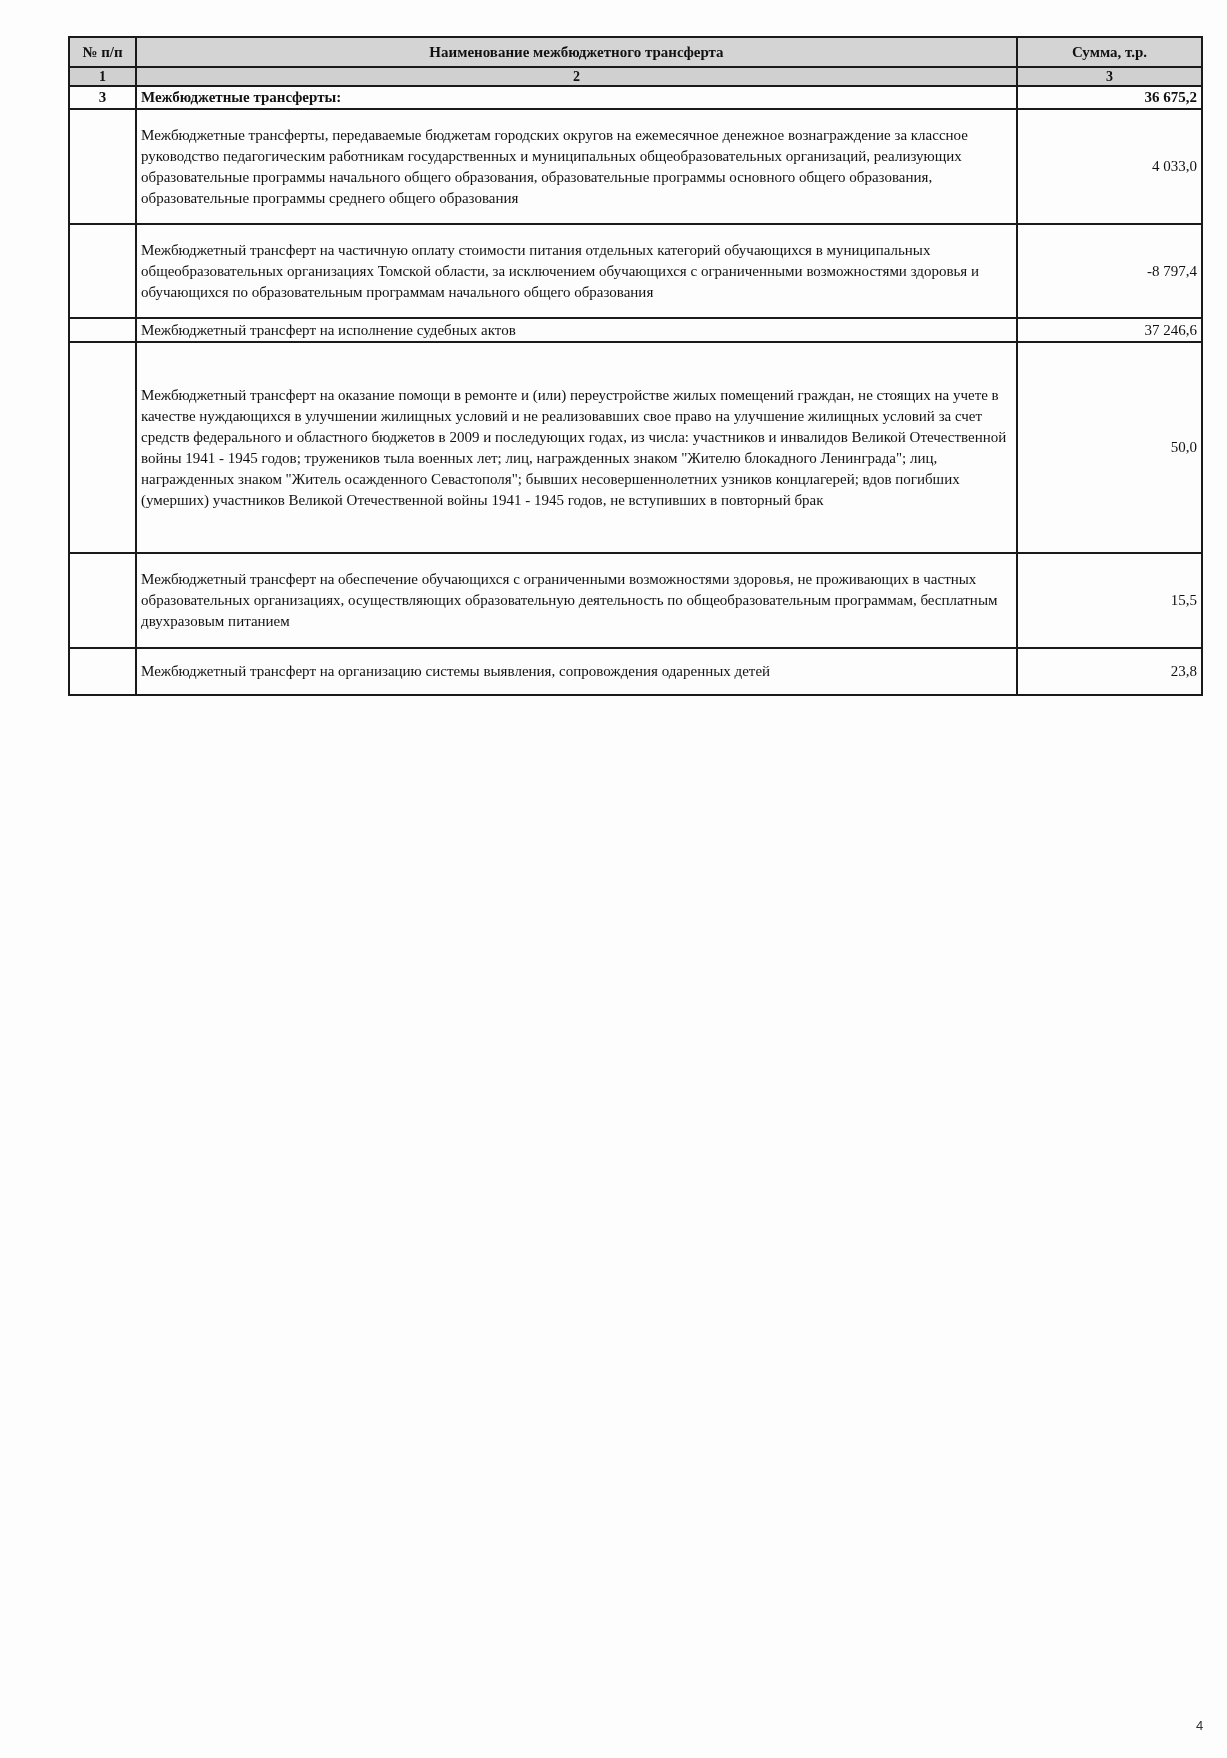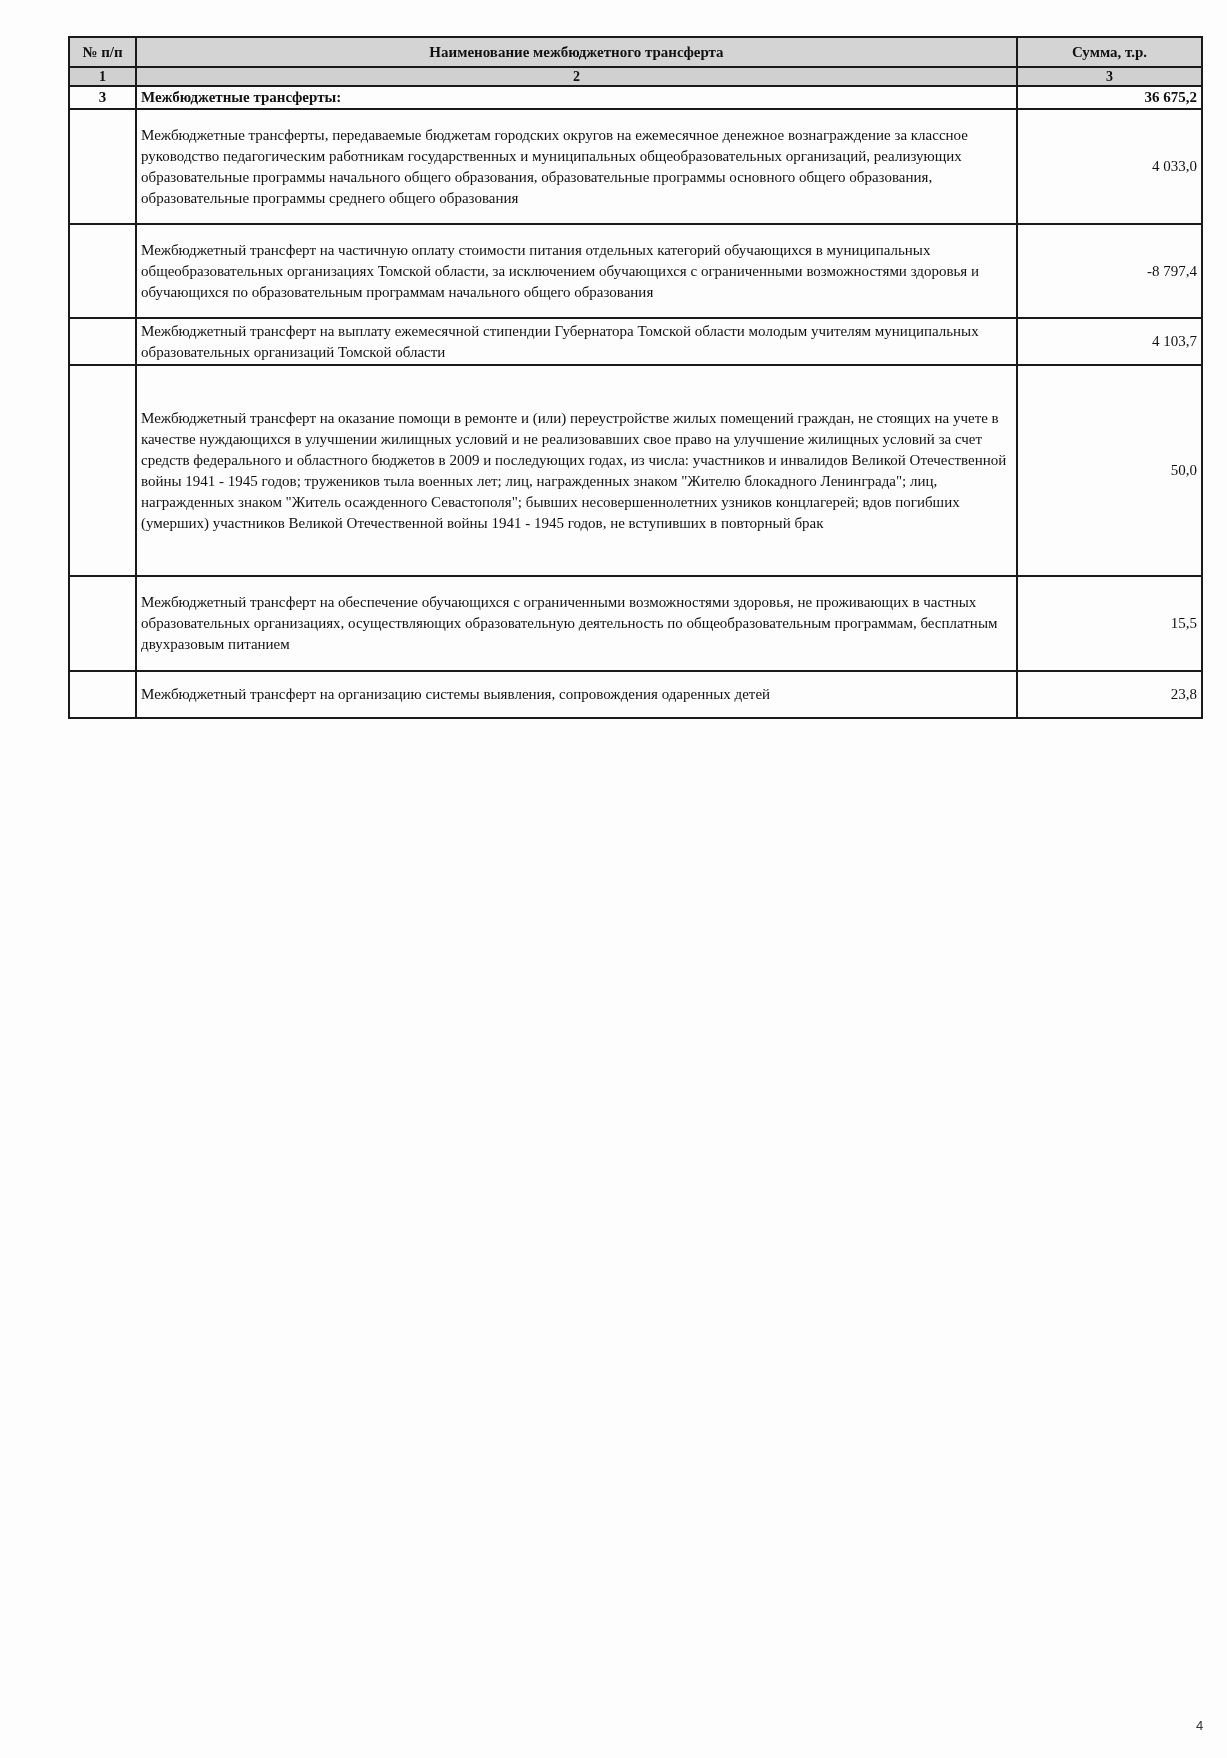--- a/index.html
+++ b/index.html
@@ -69,24 +69,24 @@
       <tr class="r1">
         <td class="num"></td>
         <td class="name">Межбюджетные трансферты, передаваемые бюджетам городских округов на ежемесячное денежное вознаграждение за классное руководство педагогическим работникам государственных и муниципальных общеобразовательных организаций, реализующих образовательные программы начального общего образования, образовательные программы основного общего образования, образовательные программы среднего общего образования</td>
         <td class="sum">4 033,0</td>
       </tr>
       <tr class="r2">
         <td class="num"></td>
         <td class="name">Межбюджетный трансферт на частичную оплату стоимости питания отдельных категорий обучающихся в муниципальных общеобразовательных организациях Томской области, за исключением обучающихся с ограниченными возможностями здоровья и обучающихся по образовательным программам начального общего образования</td>
         <td class="sum">-8 797,4</td>
       </tr>
-      <tr class="r4">
+      <tr class="r3">
         <td class="num"></td>
-        <td class="name">Межбюджетный трансферт на выплату ежемесячной стипендии Губернатора Томской области молодым учителям муниципальных образовательных организаций Томской области</td>
-        <td class="sum">4 103,7</td>
+        <td class="name">Межбюджетный трансферт на исполнение судебных актов</td>
+        <td class="sum">37 246,6</td>
       </tr>
       <tr class="r5">
         <td class="num"></td>
         <td class="name">Межбюджетный трансферт на оказание помощи в ремонте и (или) переустройстве жилых помещений граждан, не стоящих на учете в качестве нуждающихся в улучшении жилищных условий и не реализовавших свое право на улучшение жилищных условий за счет средств федерального и областного бюджетов в 2009 и последующих годах, из числа: участников и инвалидов Великой Отечественной войны 1941 - 1945 годов; тружеников тыла военных лет; лиц, награжденных знаком "Жителю блокадного Ленинграда"; лиц, награжденных знаком "Житель осажденного Севастополя"; бывших несовершеннолетних узников концлагерей; вдов погибших (умерших) участников Великой Отечественной войны 1941 - 1945 годов, не вступивших в повторный брак</td>
         <td class="sum">50,0</td>
       </tr>
       <tr class="r6">
         <td class="num"></td>
         <td class="name">Межбюджетный трансферт на обеспечение обучающихся с ограниченными возможностями здоровья, не проживающих в частных образовательных организациях, осуществляющих образовательную деятельность по общеобразовательным программам, бесплатным двухразовым питанием</td>
         <td class="sum">15,5</td>

